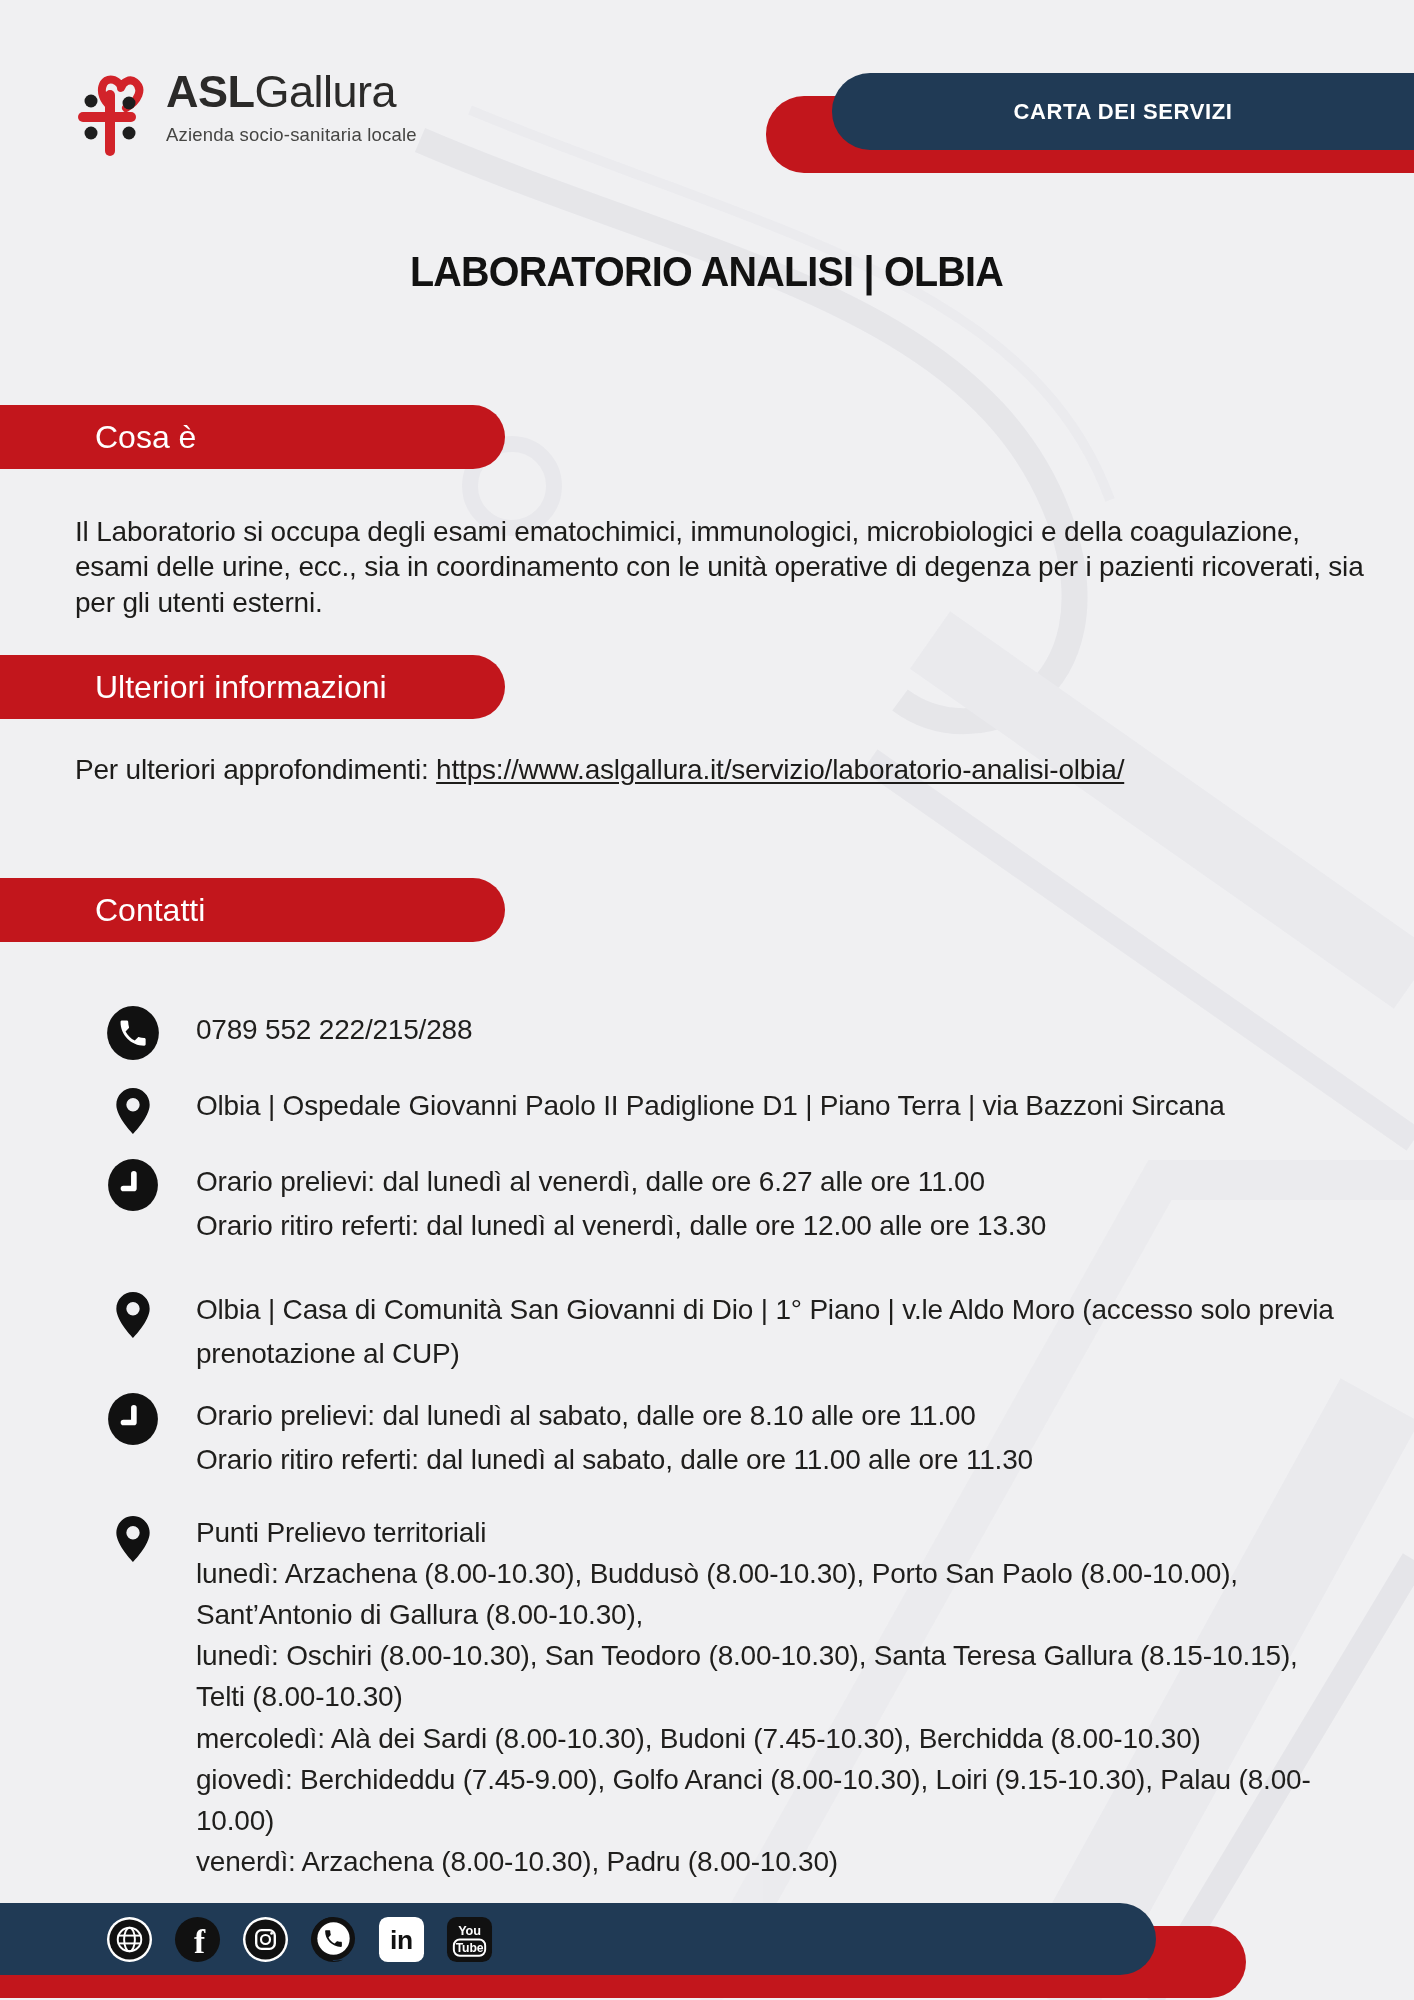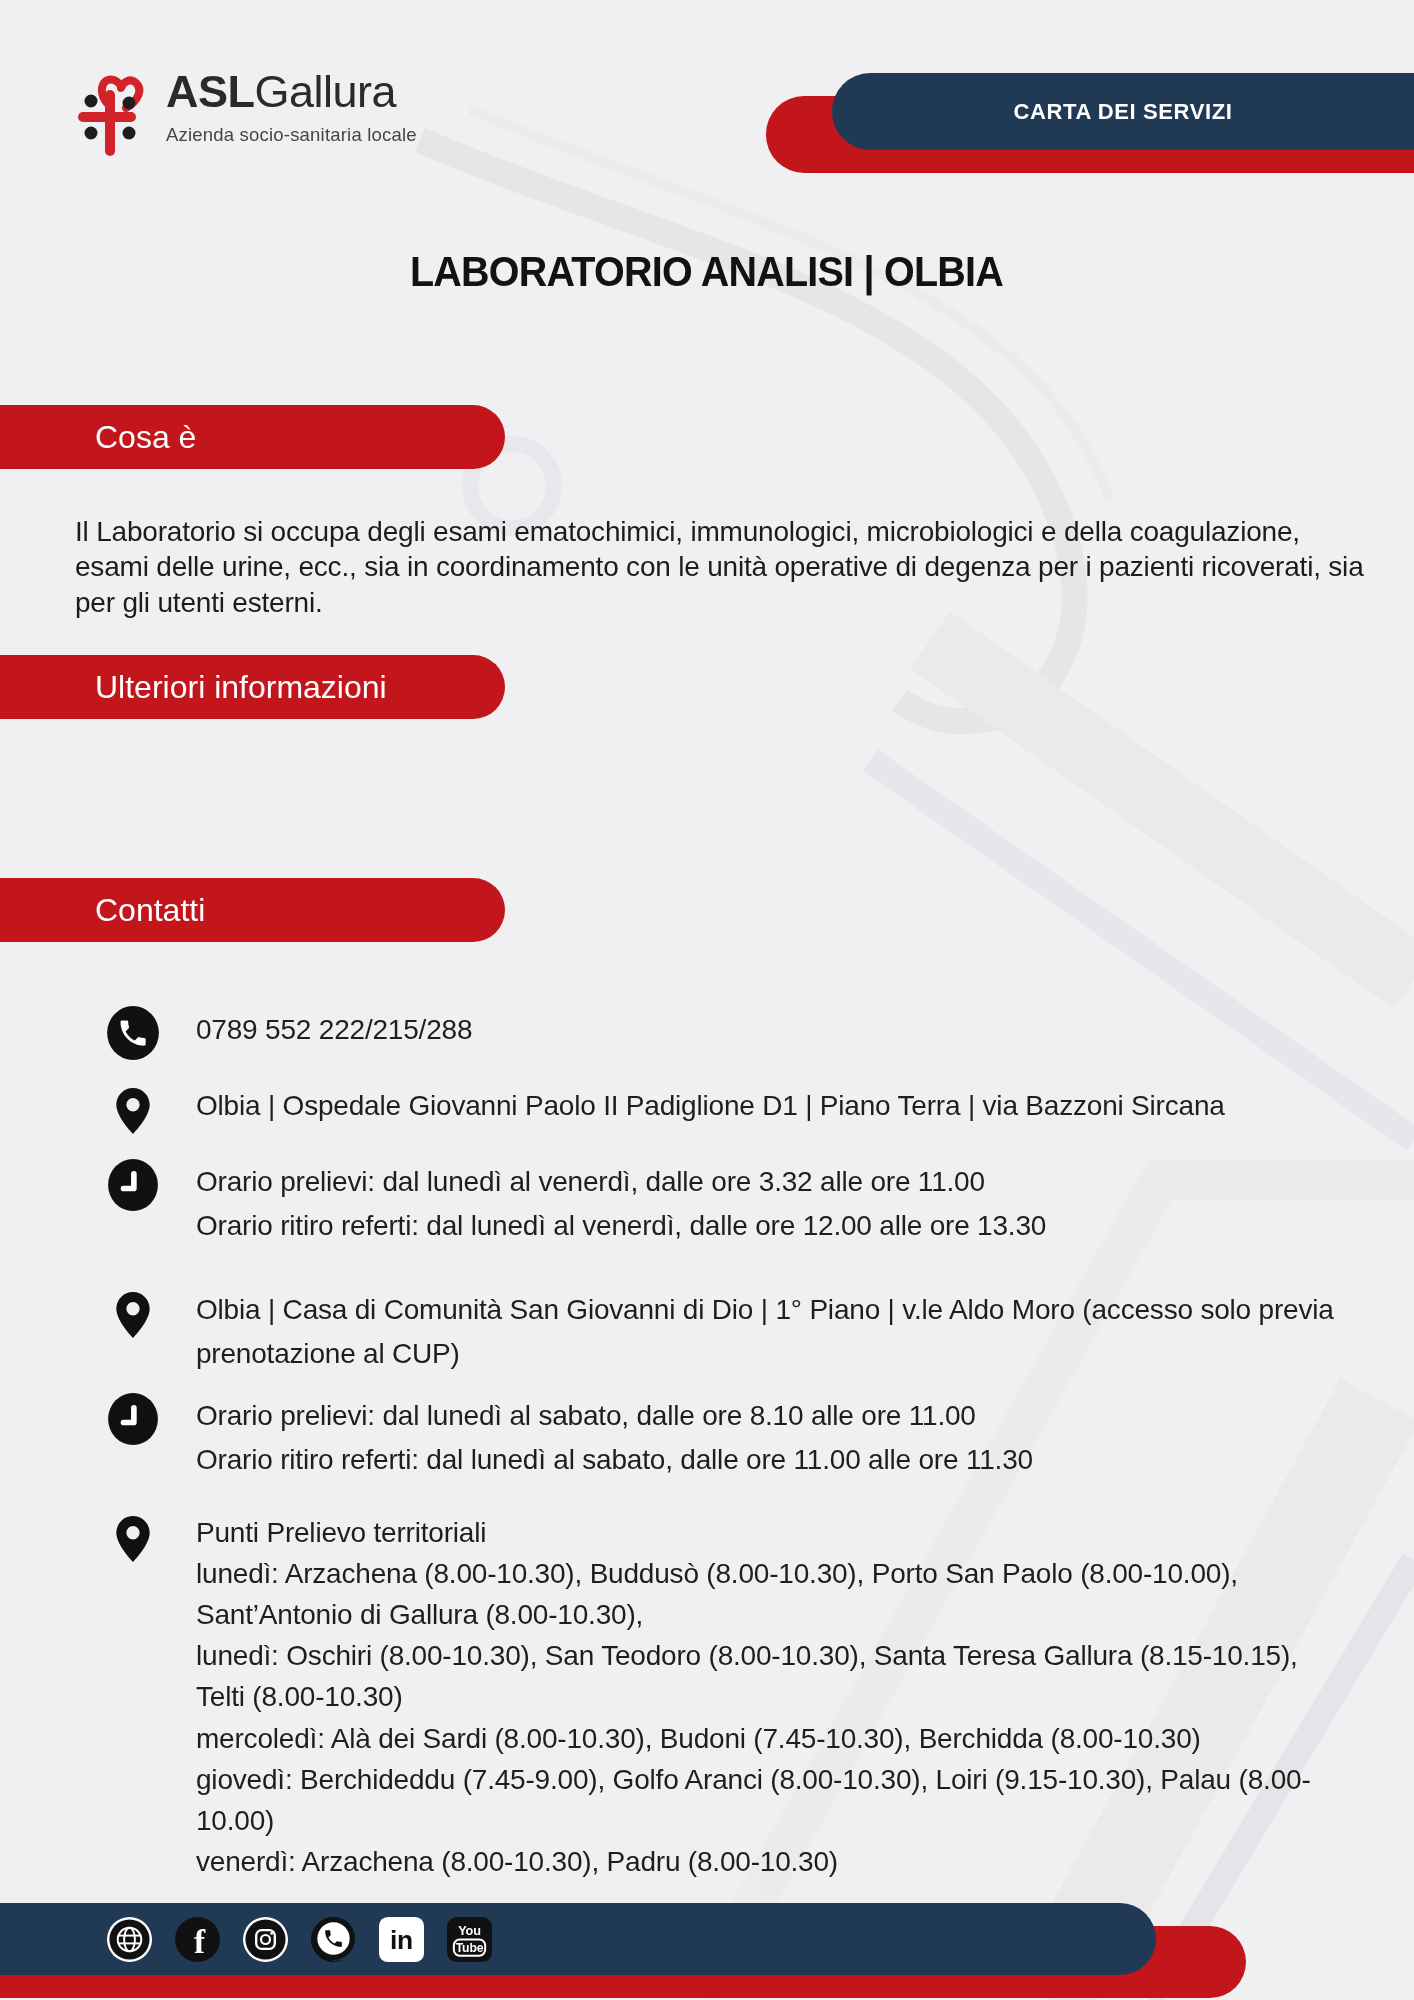--- a/index.html
+++ b/index.html
@@ -95,20 +95,21 @@
   <h1 class="title" style="margin:0;"><span>LABORATORIO ANALISI | OLBIA</span></h1>
 
   <div class="pill cosa">
     <span>Cosa è</span>
   </div>
   <div class="para">Il Laboratorio si occupa degli esami ematochimici, immunologici, microbiologici e della coagulazione, esami delle urine, ecc., sia in coordinamento con le unità operative di degenza per i pazienti ricoverati, sia per gli utenti esterni.</div>
 
   <div class="pill ulteriori">
     <span>Ulteriori informazioni</span>
   </div>
+  <div class="linkblock"><span>Per ulteriori approfondimenti: </span><a href="#">https://www.aslgallura.it/servizio/laboratorio-analisi-olbia/</a></div>
 
   <div class="pill contatti">
     <span>Contatti</span>
   </div>
 
   <div class="contacts">
 
     <div class="c-row mb-phone">
       <div class="c-icon">
         <svg width="54" height="58" viewBox="0 0 24 24">
@@ -129,21 +130,21 @@
     </div>
 
     <div class="c-row mb-hrs1">
       <div class="c-icon">
         <svg width="52" height="58" viewBox="0 0 24 24">
             <ellipse cx="12" cy="12" rx="11.5" ry="12" fill="#111"></ellipse>
           <path d="M12.4 6.8 V13.6 H7.6" stroke="#fff" stroke-width="2.6" fill="none" stroke-linecap="round" stroke-linejoin="round"></path>
         </svg>
       </div>
       <div class="c-text">
-        <div><b>Orario prelievi</b><span>: dal lunedì al venerdì, dalle ore 3.32 alle ore 11.00</span></div>
+        <div><b>Orario prelievi</b><span>: dal lunedì al venerdì, dalle ore 6.27 alle ore 11.00</span></div>
         <div><b>Orario ritiro referti:</b><span> dal lunedì al venerdì, dalle ore 12.00 alle ore 13.30</span></div>
       </div>
     </div>
 
     <div class="c-row mb-loc2">
       <div class="c-icon">
         <svg width="50" height="62" viewBox="0 0 24 24">
             <path fill="#111" fill-rule="evenodd" d="M12 1C7.6 1 4 4.6 4 9c0 6 8 14 8 14s8-8 8-14c0-4.4-3.6-8-8-8zm0 11.2A3.2 3.2 0 1 1 12 5.8a3.2 3.2 0 0 1 0 6.4z"></path>
           </svg>
       </div>

